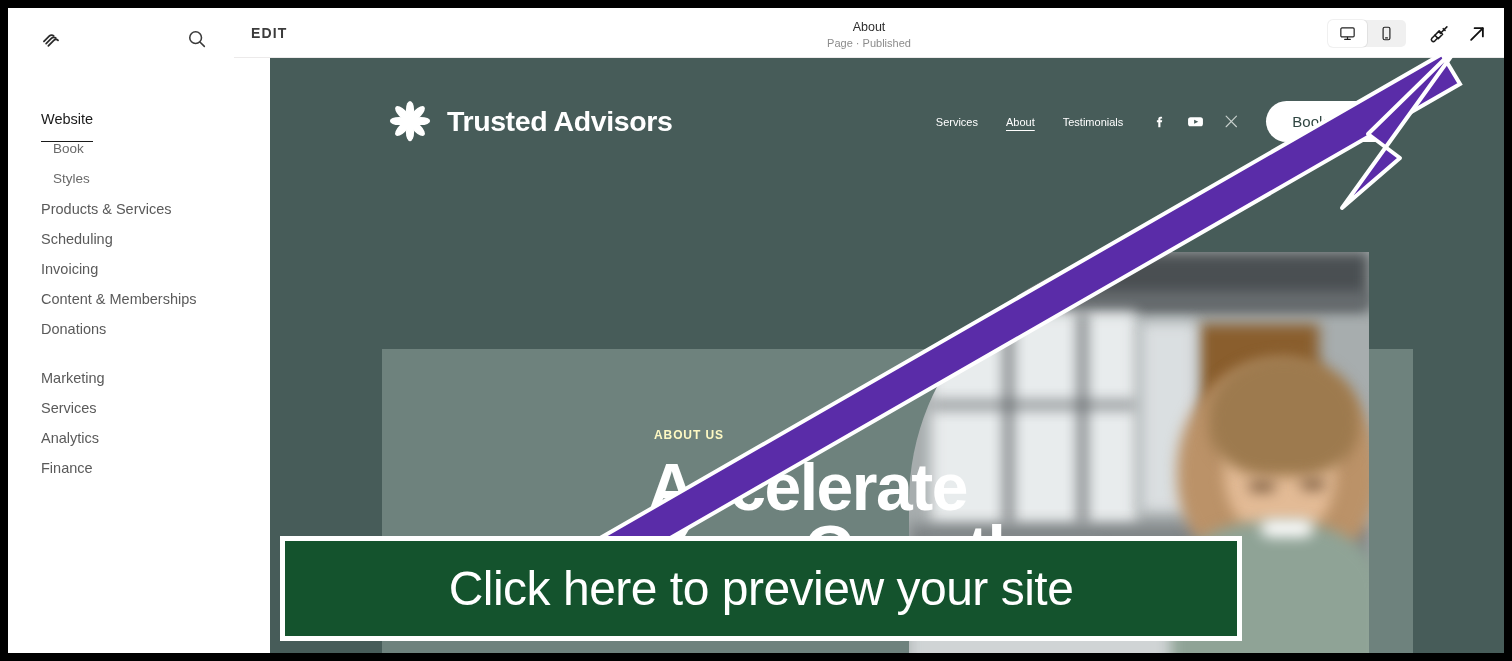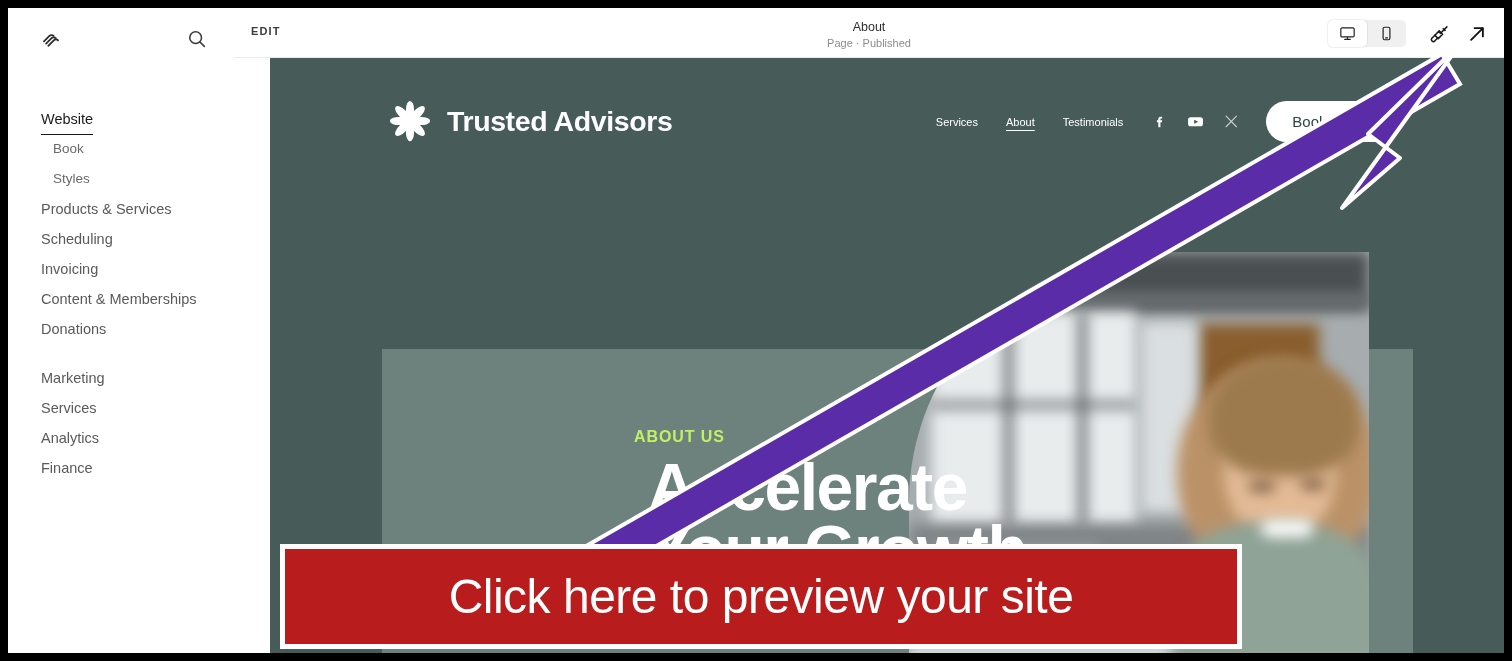--- a/index.html
+++ b/index.html
@@ -48,42 +48,42 @@
     padding-left: 33px;
     cursor: pointer;
     white-space: nowrap;
   }
   .nav-item.active {
     color: #1a1a1a;
     font-weight: 400;
   }
   .nav-item.active .lbl {
     border-bottom: 1.6px solid #1a1a1a;
-    padding-bottom: 7px;
+    padding-bottom: 14px;
   }
   .nav-item.sub { padding-left: 45px; font-size: 13.5px; color: #6a6a6a; }
   .nav-gap { height: 19px; }
 
   
   #editor {
     position: absolute; left: 226px; top: 0;
     width: 1270px; height: 645px;
     background: #ffffff;
   }
 
   
   #topbar {
     position: absolute; left: 0; top: 0;
     width: 1270px; height: 50px;
     background: #ffffff;
     border-bottom: 1px solid #eceaea;
   }
   #edit-btn {
     position: absolute; left: 17px; top: 17px;
-    font-size: 11px; letter-spacing: 1.1px;
+    font-size: 14px; letter-spacing: 1.1px;
     color: #3b3b3b; font-weight: 600;
     cursor: pointer;
   }
   #page-meta {
     position: absolute; left: 0; top: 12px;
     width: 1270px; text-align: center;
     pointer-events: none;
   }
   #page-title { font-size: 12.5px; color: #2f2f2f; line-height: 15px; }
   #page-status { font-size: 11px; color: #8c8c8c; line-height: 16px; }
@@ -176,23 +176,23 @@
       linear-gradient(170deg, #5d6366 0%, #8d9296 18%, #c9cdcf 40%, #aeb3b5 70%, #cfd2d3 100%);
       background-color:#a7adae;
   }
   .ph-win {
     position: absolute; background: #e7eaec; opacity: .92;
   }
   .ph-dark { position: absolute; background: #5a5f61; }
   .ph-wood { position: absolute; background: #8c5f2e; }
   .ph-blur { filter: blur(7px); }
   #hero-eyebrow {
-    position: absolute; left: 364px; top: 370px;
-    font-size: 16px; font-weight: 700; letter-spacing: 0.9px;
-    color: #bef264;
+    position: absolute; left: 384px; top: 370px;
+    font-size: 12px; font-weight: 700; letter-spacing: 0.9px;
+    color: #fef9c3;
   }
   #hero-head {
     position: absolute; left: 378px; top: 398px;
     font-size: 66px; line-height: 62px;
     font-weight: 700; color: #ffffff;
     letter-spacing: -1.5px;
   }
 
   
   #arrow-svg {
@@ -420,17 +420,17 @@
     </div>
   </div>
 
   <svg id="arrow-svg" viewBox="0 0 1496 645">
     <g>
       <path id="arrow-shaft" d="M 540 560 L 1434 46 L 1452 76 L 558 590 Z" fill="#5a2ca8" stroke="#ffffff" stroke-width="4"></path>
       <path id="arrow-head" d="M 1452 36 L 1360 126 L 1392 150 L 1334 200 Z" fill="#5a2ca8" stroke="#ffffff" stroke-width="4" stroke-linejoin="round"></path>
     </g>
   </svg>
 
-  <div id="callout" style="background: #b91c1c; margin-top: 8px;">
+  <div id="callout" style="background: #14532d;">
     <span id="callout-text">Click here to preview your site</span>
   </div>
 
 </div>
 
 </body></html>

